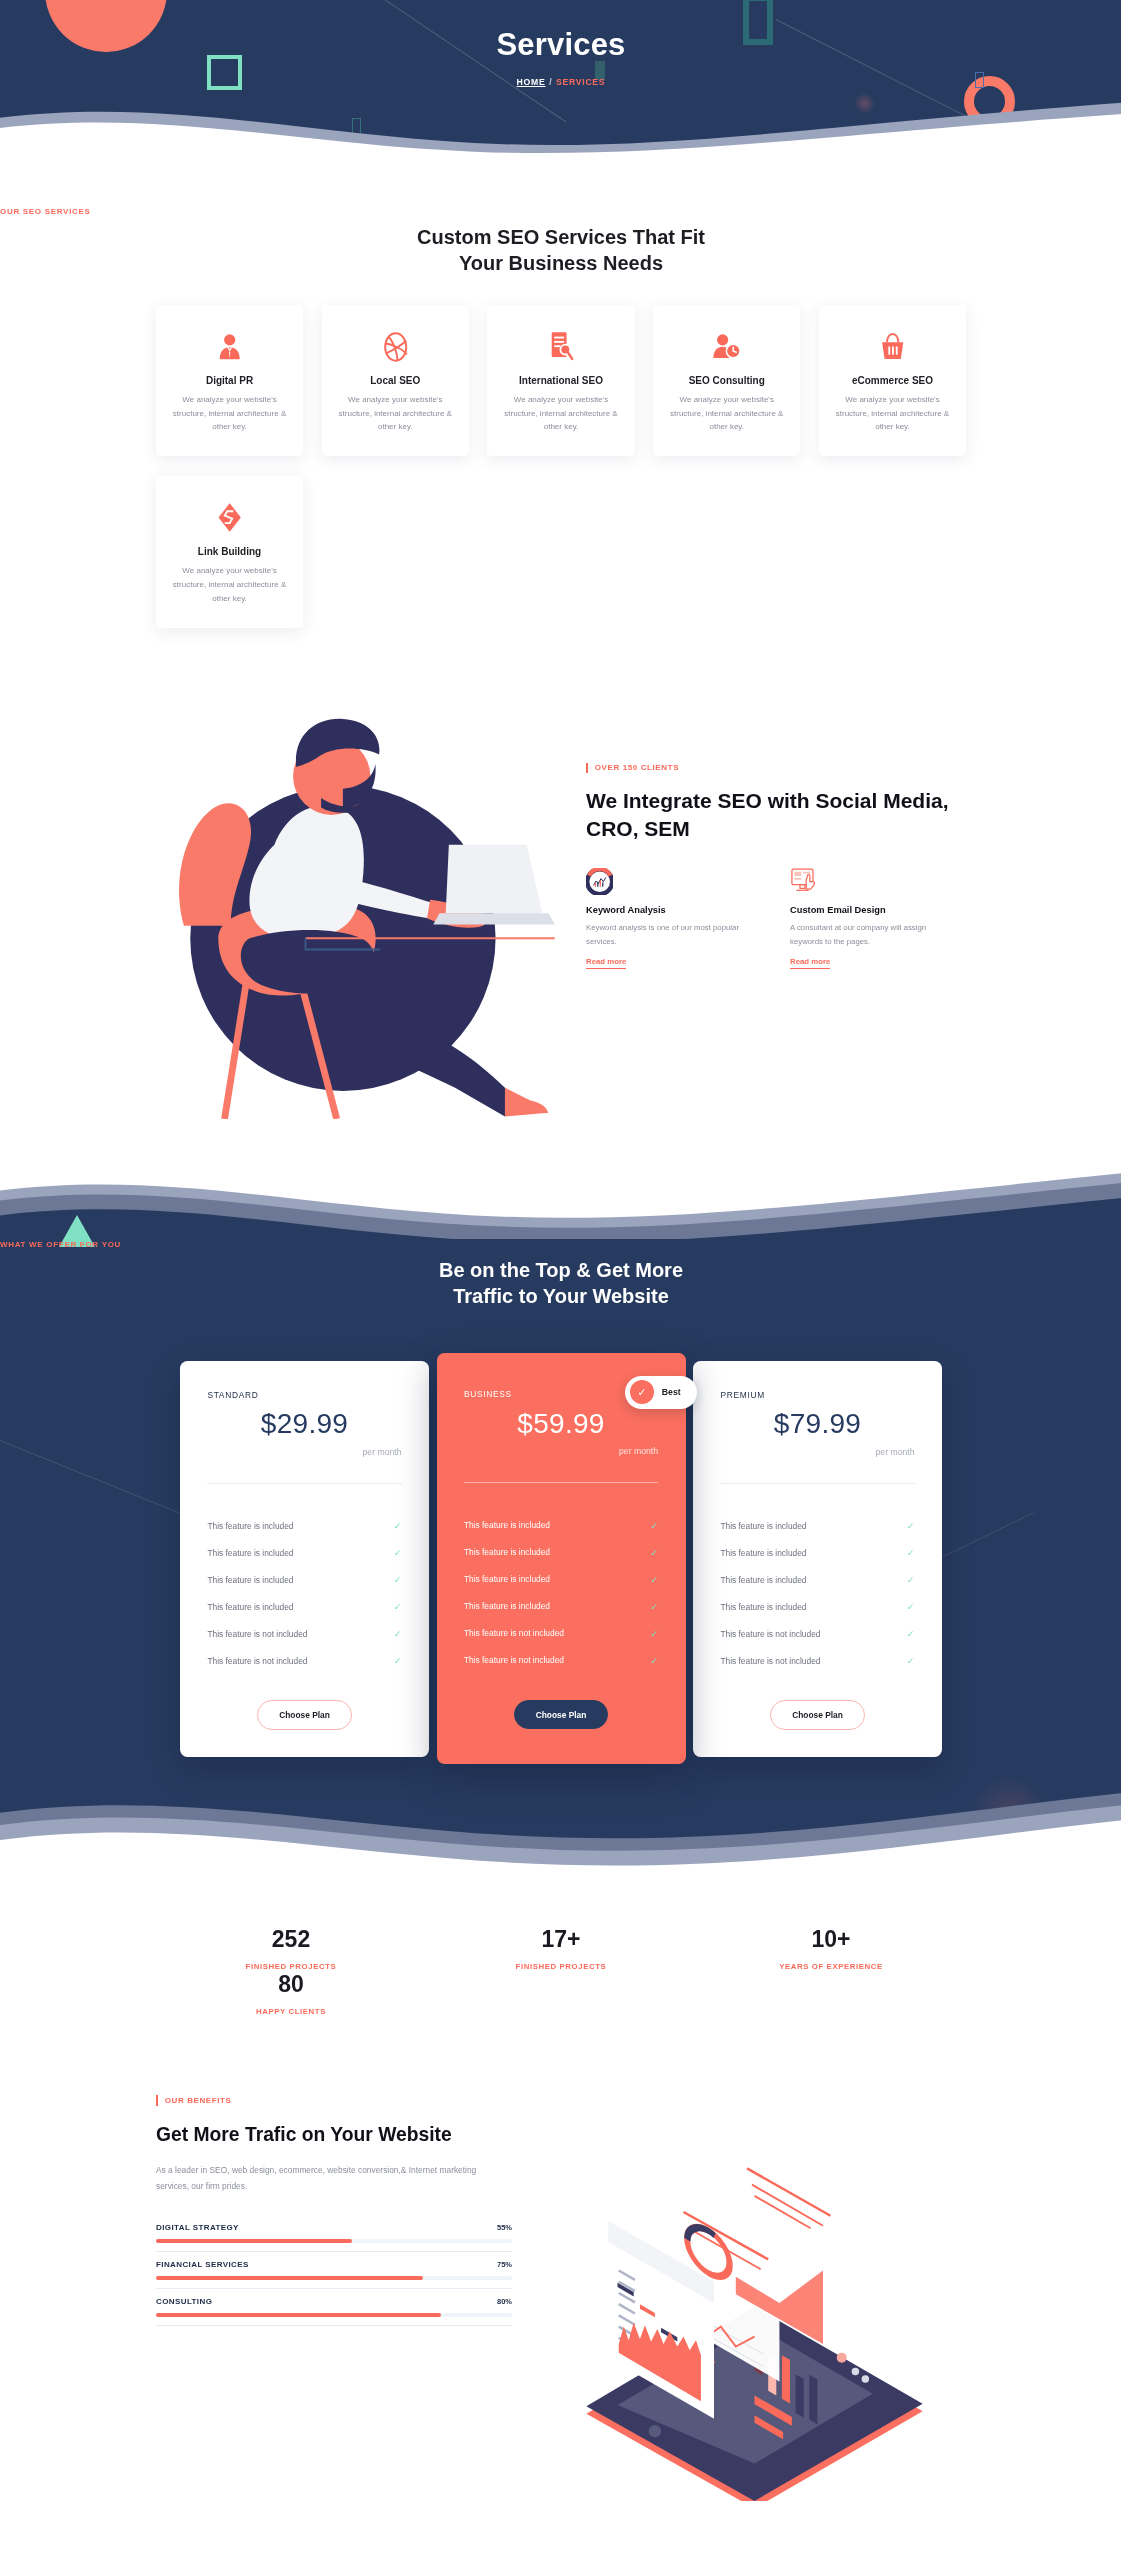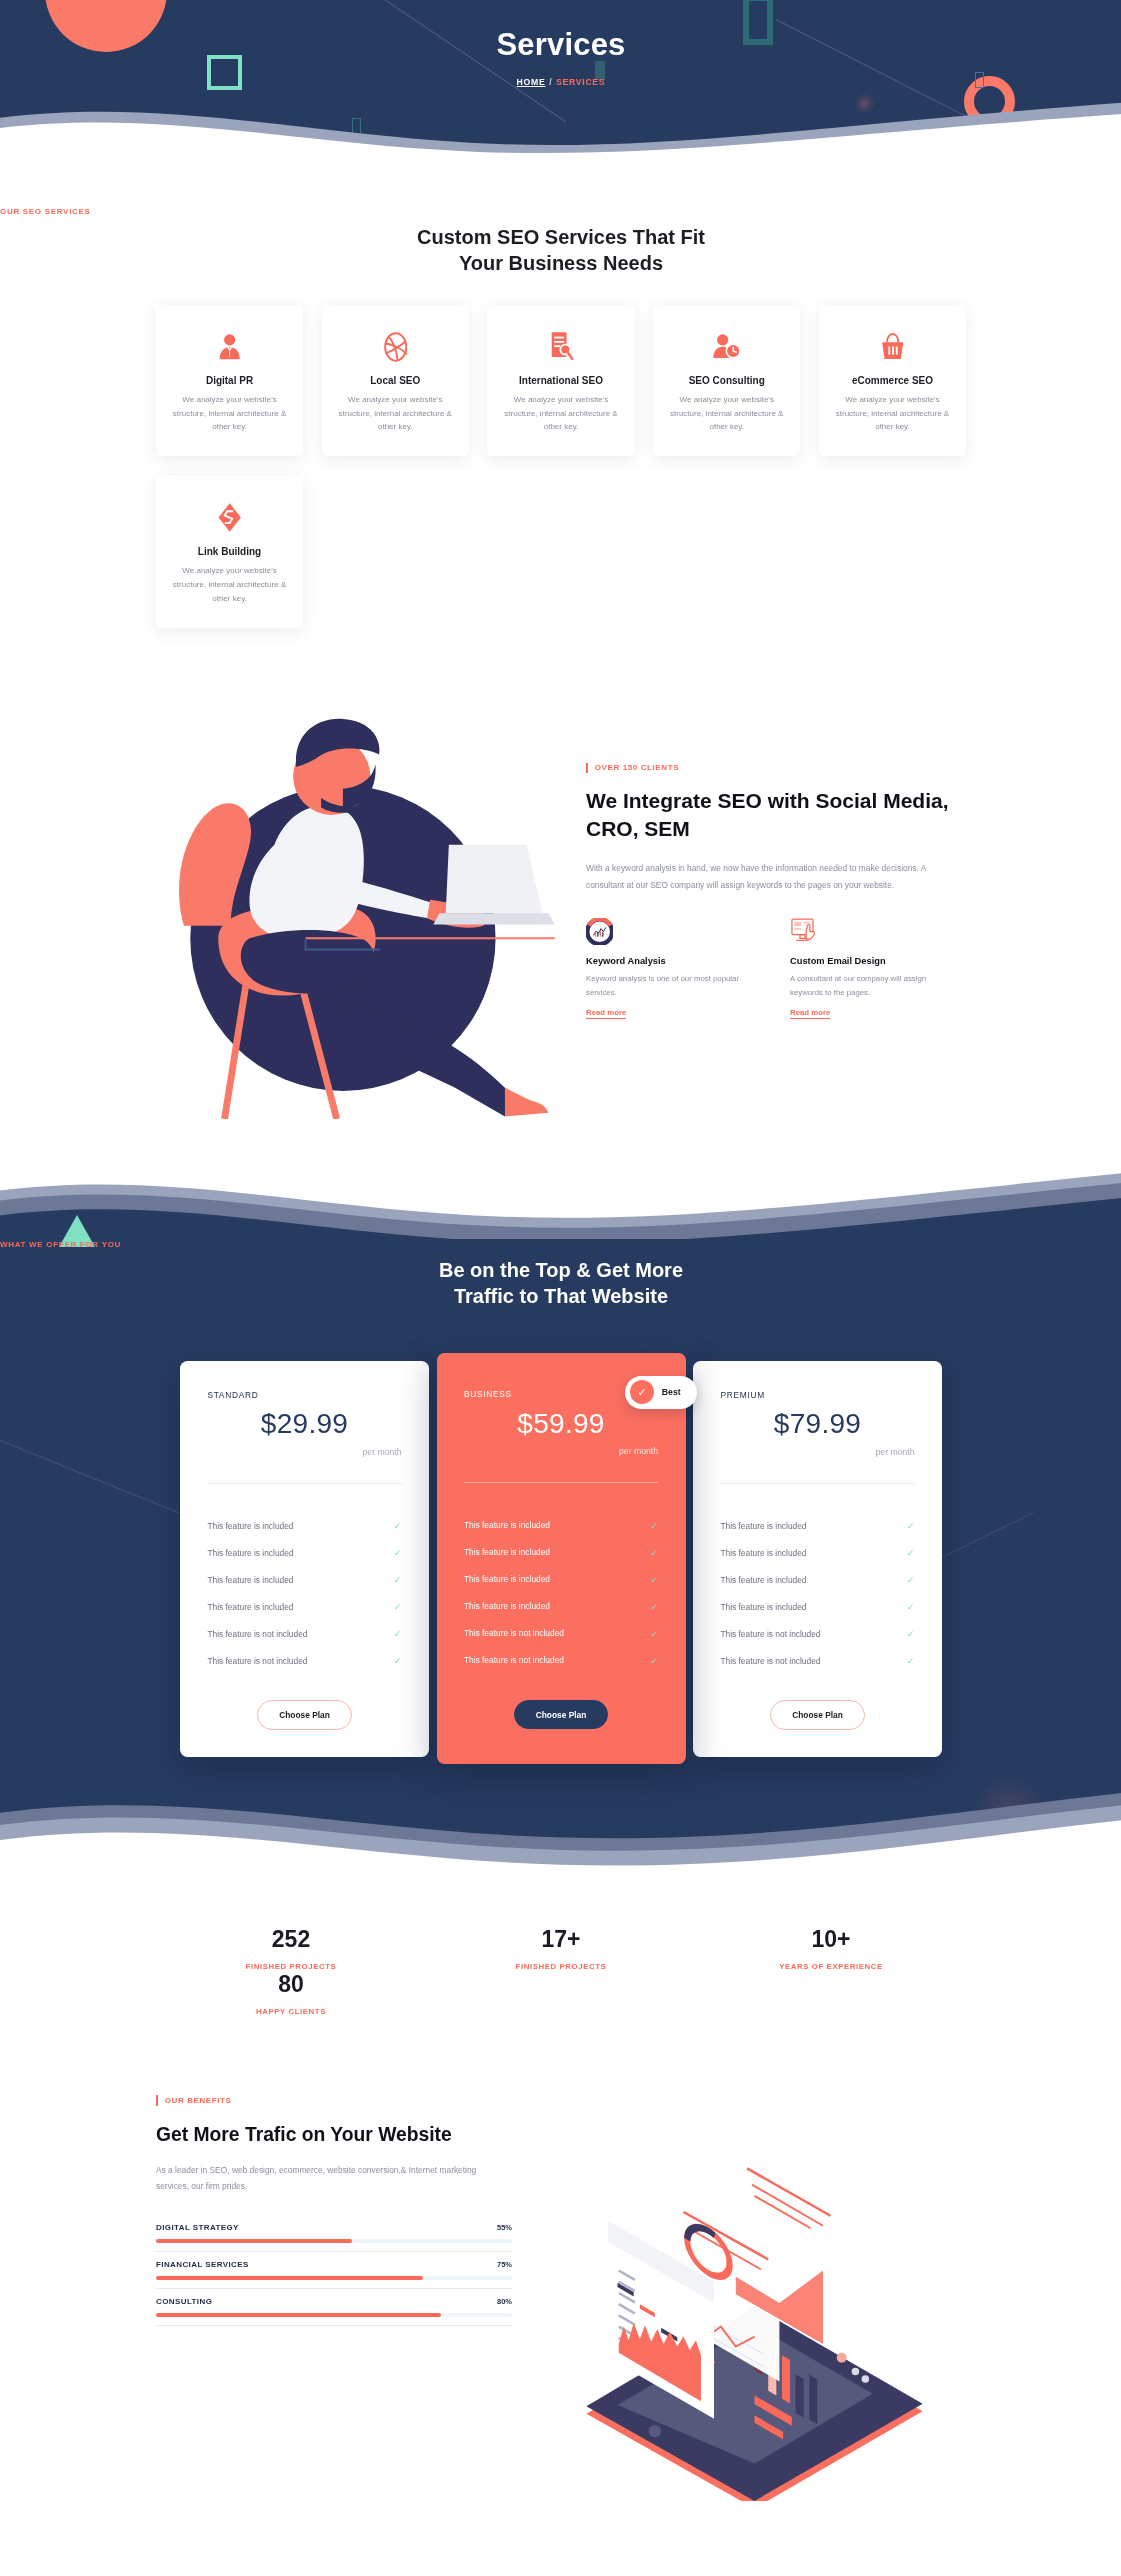--- a/index.html
+++ b/index.html
@@ -391,21 +391,20 @@
         <path d="M240 400 L240 418 L360 418" stroke="#3b5a8a" stroke-width="3" fill="none"></path>
       </svg>
     </div>
 
     <div class="integrate-body">
       <div class="tag-row">
         <span class="tag-bar"></span>
         <span class="tag-text">OVER 150 CLIENTS</span>
       </div>
       <h2 class="int-title">We Integrate SEO with Social Media, CRO, SEM</h2>
-      <p class="int-para">With a keyword analysis in hand, we now have the information needed to make decisions. A consultant at our SEO company will assign keywords to the pages on your website.</p>
 
       <div class="feat-row">
 
         <div class="feat">
           <div class="feat-icon">
             <svg width="27.4" height="27.4" viewBox="0 0 44 44">
               <path d="M22 2 A20 20 0 0 1 22 42 A20 20 0 0 1 22 2 Z" fill="none" stroke="#2e2f5c" stroke-width="7"></path>
               <path d="M4.5 12 A20 20 0 0 1 39.5 12" fill="none" stroke="#fa6a5a" stroke-width="7"></path>
               <path d="M12 28 L16 21 L20 25 L24 17 L28 22 L32 15" fill="none" stroke="#2e2f5c" stroke-width="1.6"></path>
               <rect x="14" y="24" width="2" height="6" fill="#fa6a5a"></rect>
@@ -453,21 +452,21 @@
       <div class="sh sh-sq-teal-4"></div>
       <div class="sh p-line-1"></div>
       <div class="sh p-line-2"></div>
       <div class="sh p-glow"></div>
     </div>
 
     <div class="pricing-inner">
       <div class="sec-eyebrow">WHAT WE OFFER FOR YOU</div>
       <h2 class="sec-title">
         <span>Be on the Top &amp; Get More</span><br>
-        <span>Traffic to That Website</span>
+        <span>Traffic to Your Website</span>
       </h2>
 
       <div class="plans">
 
         <div class="plan">
           <div class="plan-name">STANDARD</div>
           <div class="plan-price">$29.99</div>
           <div class="plan-period">per month</div>
           <div class="plan-hr"></div>
           <div class="plan-feats">

